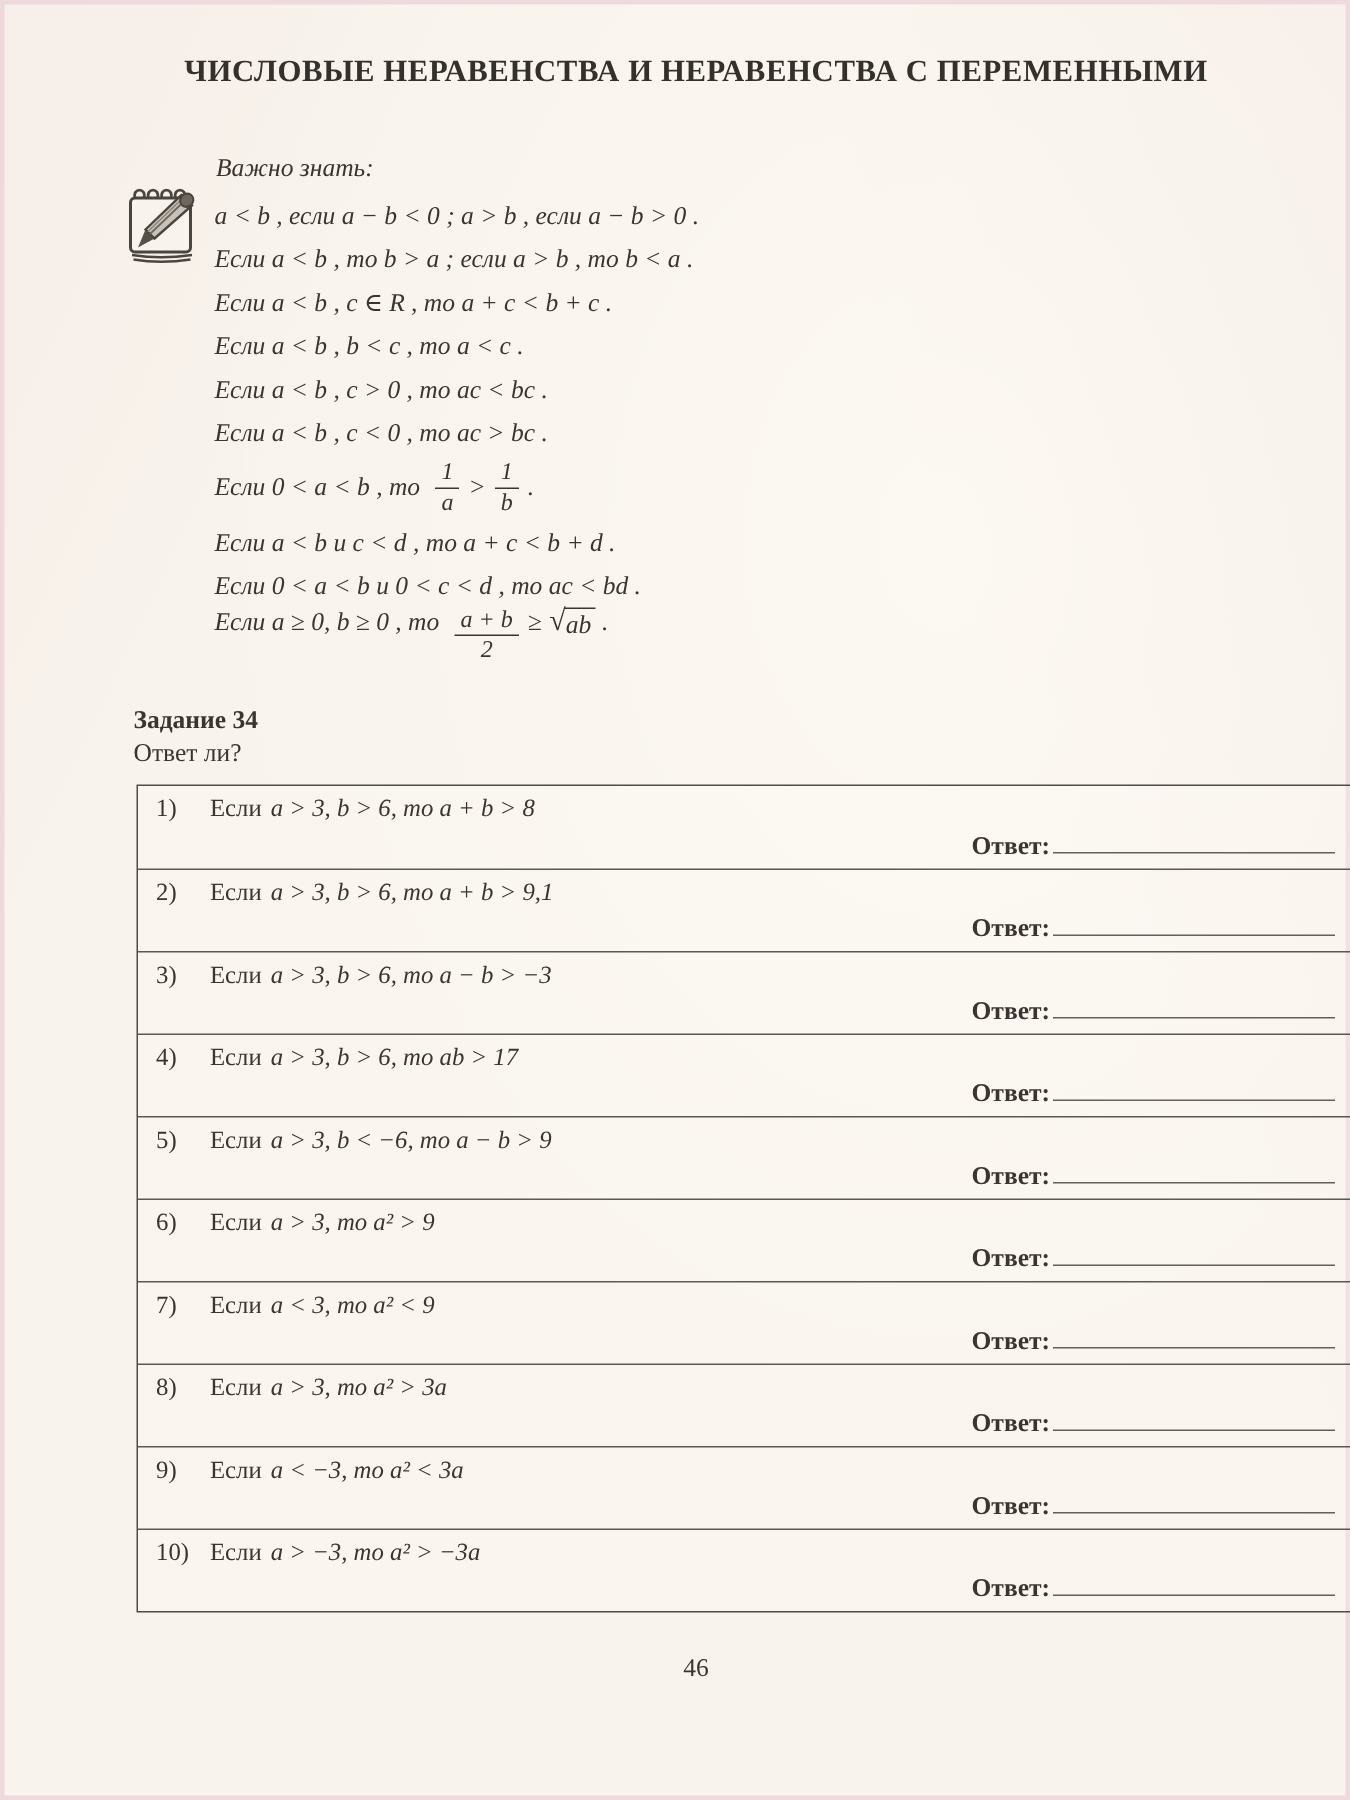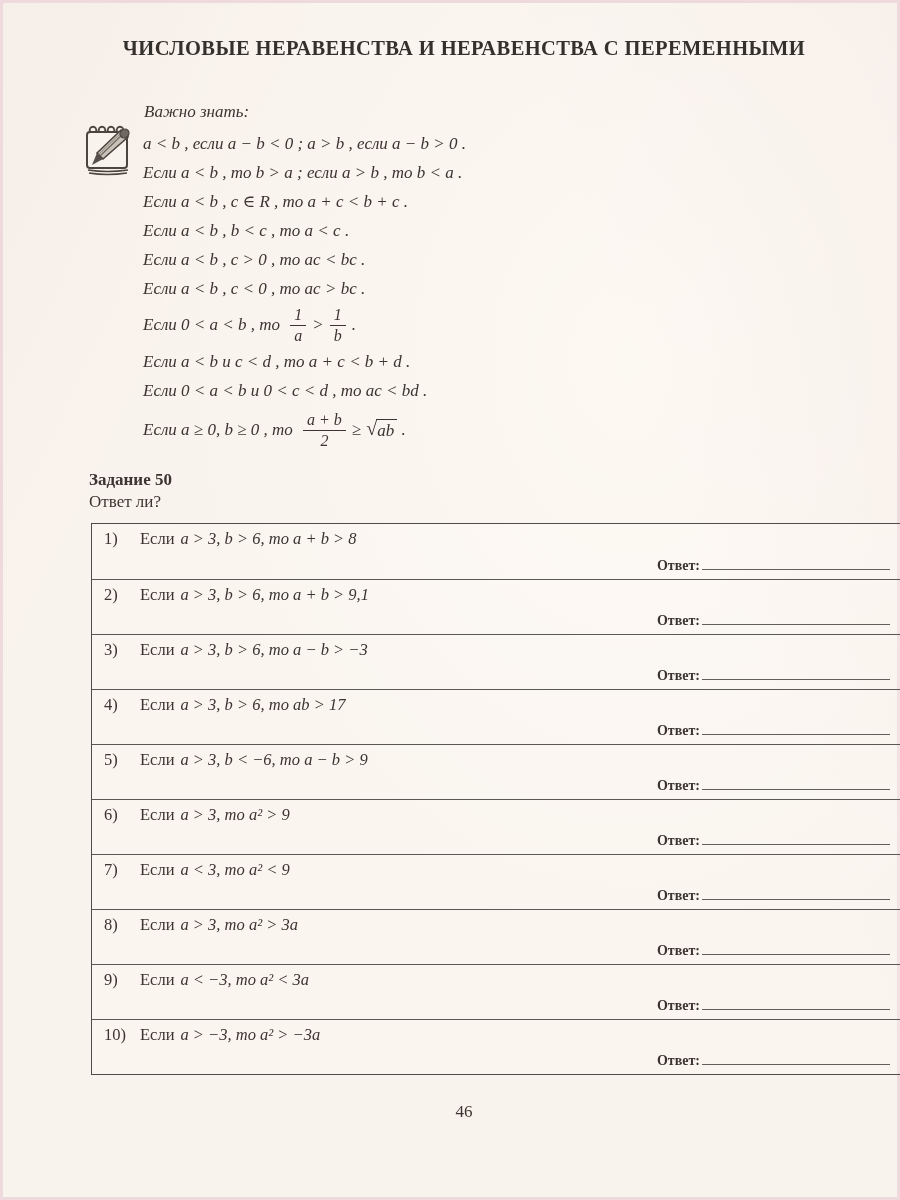--- a/index.html
+++ b/index.html
@@ -19,21 +19,21 @@
     font-size:20.5px;font-weight:bold;letter-spacing:0.4px;color:#34302c;
   }
   .know{position:relative;}
   .notepad{position:absolute;left:46px;top:16px;width:64px;height:64px;}
   .know-heading{
     margin:41px 0 0 113px;font-style:italic;font-size:17px;line-height:21px;
   }
   .rules{margin:7px 0 0 112px;}
   .rule{font-style:italic;font-size:17px;line-height:29px;white-space:nowrap;}
   .rule-tall{display:flex;align-items:center;height:44px;line-height:normal;}
-  .rule-tall2{display:flex;align-items:center;height:50px;line-height:normal;}
+  .rule-tall2{display:flex;align-items:flex-start;height:50px;line-height:normal;}
   .rule-tall span, .rule-tall2 span{white-space:pre;}
   .frac{
     display:inline-block;vertical-align:middle;text-align:center;
     line-height:1.08;margin:0 6px;font-size:16px;
   }
   .frac .fn{display:block;border-bottom:1.3px solid #3b3430;padding:0 4px 1px;}
   .frac .fd{display:block;padding-top:1px;}
   .sqrt{display:inline-flex;align-items:flex-start;margin-left:5px;}
   .sqrt-sign{font-style:normal;font-size:20px;line-height:1;transform:translateY(-1px);}
   .radicand{border-top:1.3px solid #3b3430;padding:1px 3px 0 1px;margin-left:-1px;}
@@ -43,21 +43,21 @@
   .task-table{
     margin:10px 0 0 60px;width:810px;box-sizing:border-box;
     border:1.6px solid #4d4c48;background:rgba(255,253,248,0.25);
   }
   .row{position:relative;height:55px;box-sizing:border-box;}
   .row + .row{border-top:1.3px solid #5a5852;}
   .q{padding:5px 0 0 12px;font-size:16.5px;}
   .q .num{display:inline-block;min-width:36px;}
   .q .ifw{font-style:normal;margin-right:6px;}
   .q .math{font-style:italic;}
-  .answer{position:absolute;right:10px;bottom:5px;font-size:14px;white-space:nowrap;}
+  .answer{position:absolute;right:10px;bottom:5px;font-size:17px;white-space:nowrap;}
   .answer-label{font-weight:bold;}
   .blank{
     display:inline-block;width:188px;height:14px;vertical-align:baseline;
     border-bottom:1.6px solid #62605a;margin-left:2px;
   }
   .page-number{margin-top:27px;text-align:center;font-size:17px;}
 </style>
 </head>
 <body>
 
@@ -112,21 +112,21 @@
       <div class="rule rule-tall2">
         <span>Если a ≥ 0, b ≥ 0 , то </span>
         <span class="frac"><span class="fn">a + b</span><span class="fd">2</span></span>
         <span>≥</span>
         <span class="sqrt"><span class="sqrt-sign">√</span><span class="radicand">ab</span></span>
         <span> .</span>
       </div>
     </div>
   </div>
 
-  <div class="task-label">Задание 50</div>
+  <div class="task-label">Задание 34</div>
   <div class="task-question">Ответ ли?</div>
 
   <div class="task-table">
 
     <div class="row">
       <div class="q"><span class="num">1)</span><span class="ifw">Если</span><span class="math">a &gt; 3, b &gt; 6, то a + b &gt; 8</span></div>
       <div class="answer"><span class="answer-label">Ответ:</span><span class="blank"></span></div>
     </div>
 
     <div class="row">

